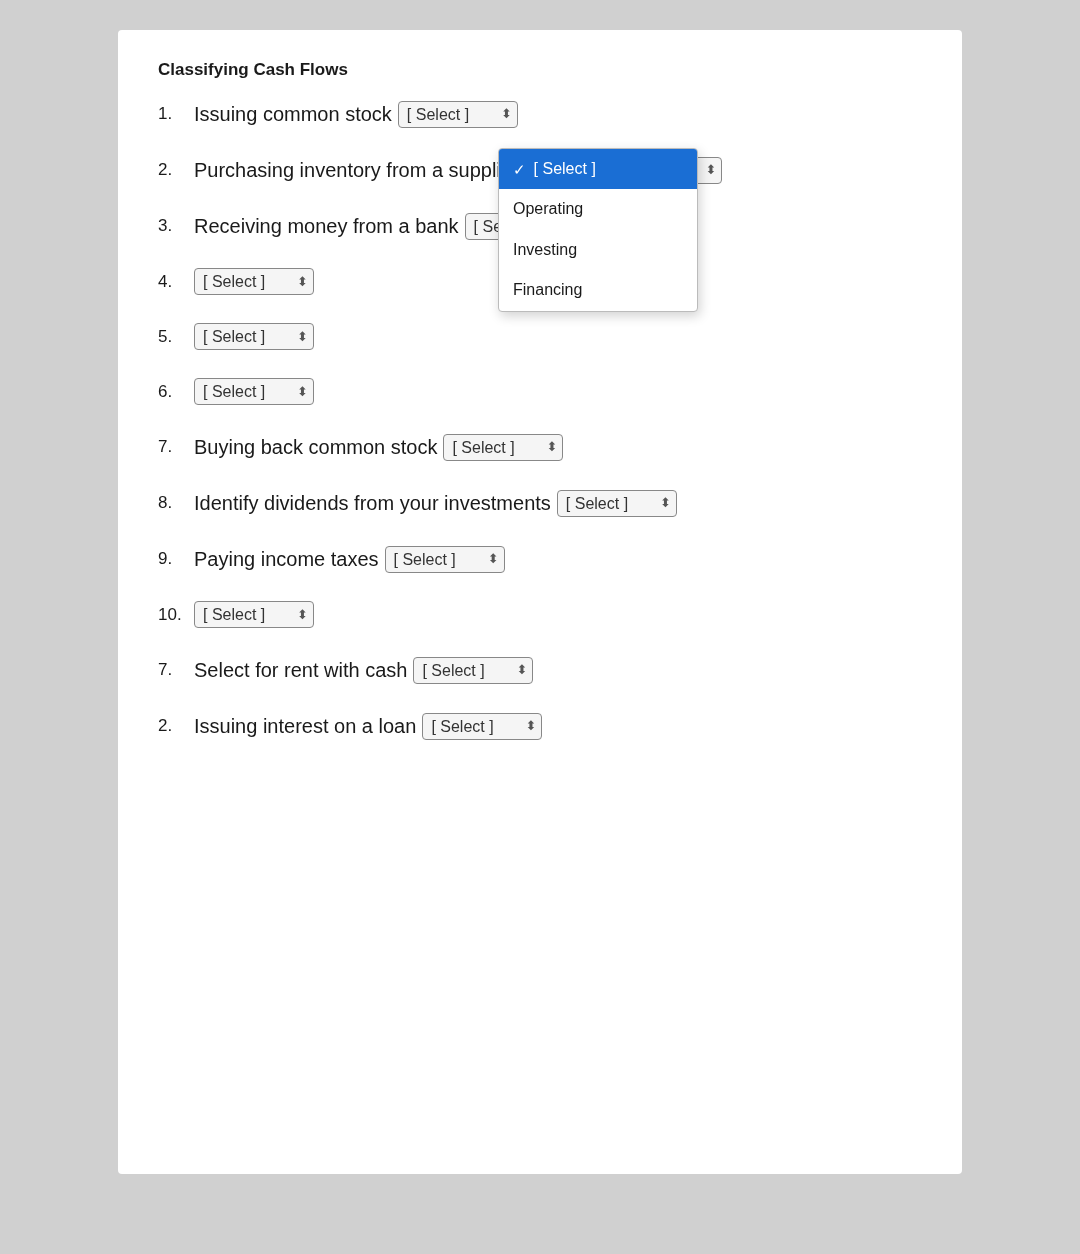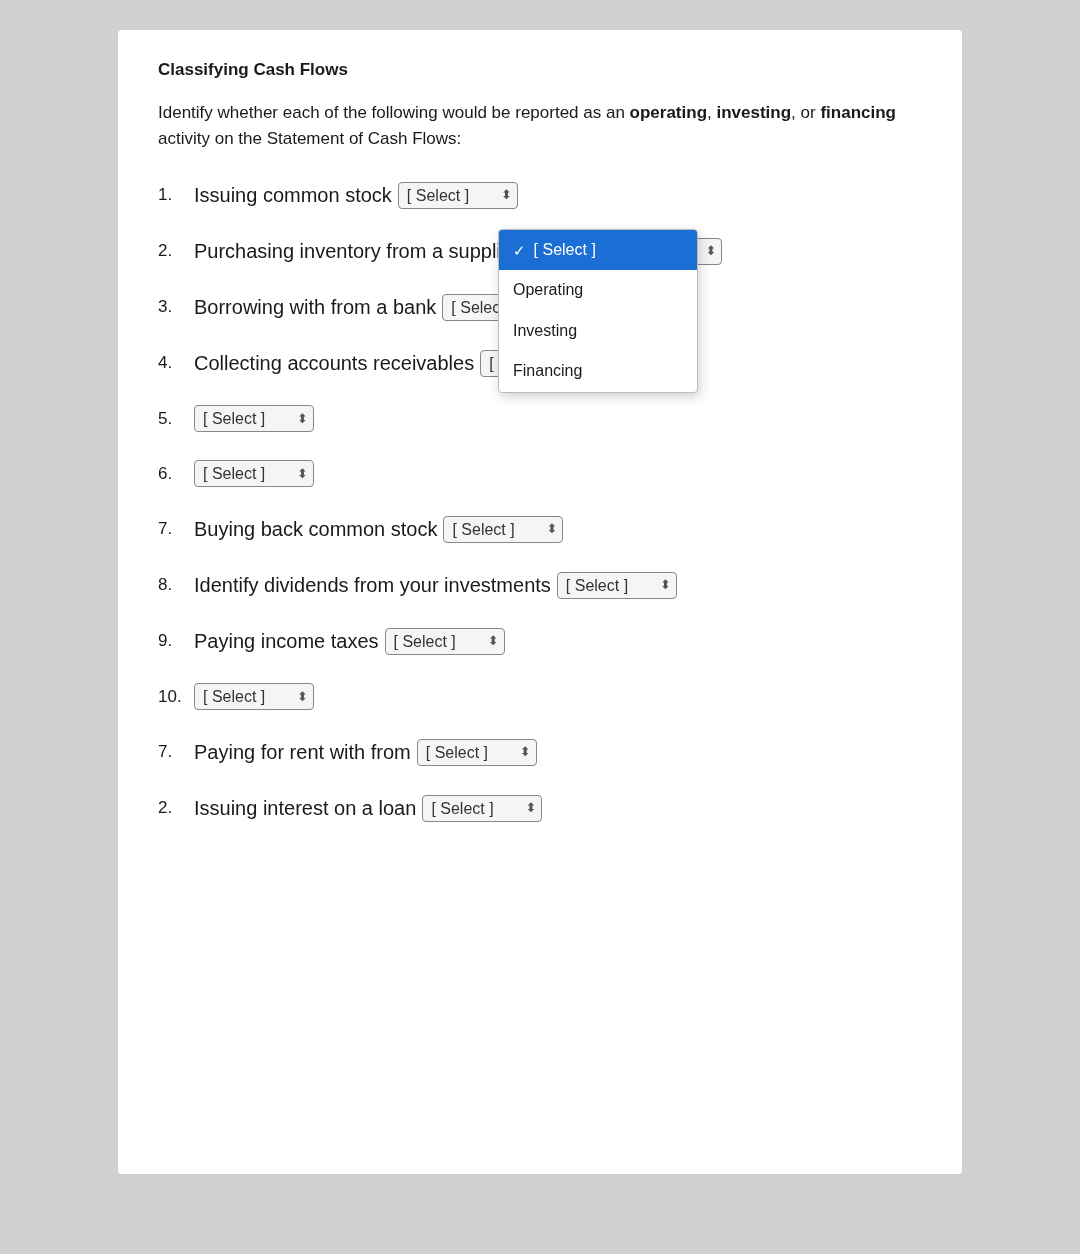--- a/index.html
+++ b/index.html
@@ -149,23 +149,20 @@
     }
   </style>
 </head>
 <body>
 
 <div class="page-wrapper">
   <div class="content-card">
 
     <div class="section-title">Classifying Cash Flows</div>
 
-    <div class="instructions">
-      <span>Identify whether each of the following would be reported as an </span><strong>operating</strong><span>, </span><strong>investing</strong><span>, or </span><strong>financing</strong><span> activity on the Statement of Cash Flows:</span>
-    </div>
 
     <ul class="question-list">
 
       <li class="question-item">
         <span class="question-number">1.</span>
         <span class="question-text">Issuing common stock</span>
         <div class="select-wrapper">
           <select class="select-box">
             <option>[ Select ]</option>
             <option>Operating</option>
@@ -201,35 +198,34 @@
             <span>Investing</span>
           </div>
           <div class="dropdown-item">
             <span>Financing</span>
           </div>
         </div>
       </li>
 
       <li class="question-item">
         <span class="question-number">3.</span>
-        <span class="question-text">Borrowing with from a bank</span>
+        <span class="question-text">Receiving money from a bank</span>
         <div class="select-wrapper">
           <select class="select-box">
             <option>[ Select ]</option>
             <option>Operating</option>
             <option>Investing</option>
             <option>Financing</option>
           </select>
           <span class="select-arrow">⬍</span>
         </div>
       </li>
 
       <li class="question-item">
         <span class="question-number">4.</span>
-        <span class="question-text">Collecting accounts receivables</span>
         <div class="select-wrapper">
           <select class="select-box">
             <option>[ Select ]</option>
             <option>Operating</option>
             <option>Investing</option>
             <option>Financing</option>
           </select>
           <span class="select-arrow">⬍</span>
         </div>
       </li>
@@ -310,21 +306,21 @@
             <option>Operating</option>
             <option>Investing</option>
             <option>Financing</option>
           </select>
           <span class="select-arrow">⬍</span>
         </div>
       </li>
 
       <li class="question-item">
         <span class="question-number">7.</span>
-        <span class="question-text">Paying for rent with from</span>
+        <span class="question-text">Select for rent with cash</span>
         <div class="select-wrapper">
           <select class="select-box">
             <option>[ Select ]</option>
             <option>Operating</option>
             <option>Investing</option>
             <option>Financing</option>
           </select>
           <span class="select-arrow">⬍</span>
         </div>
       </li>

